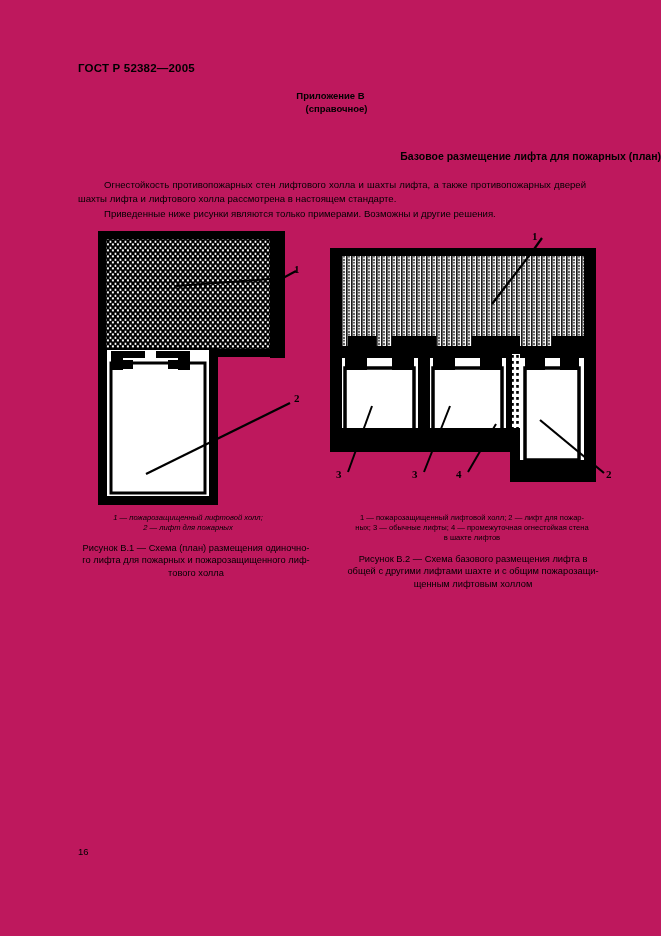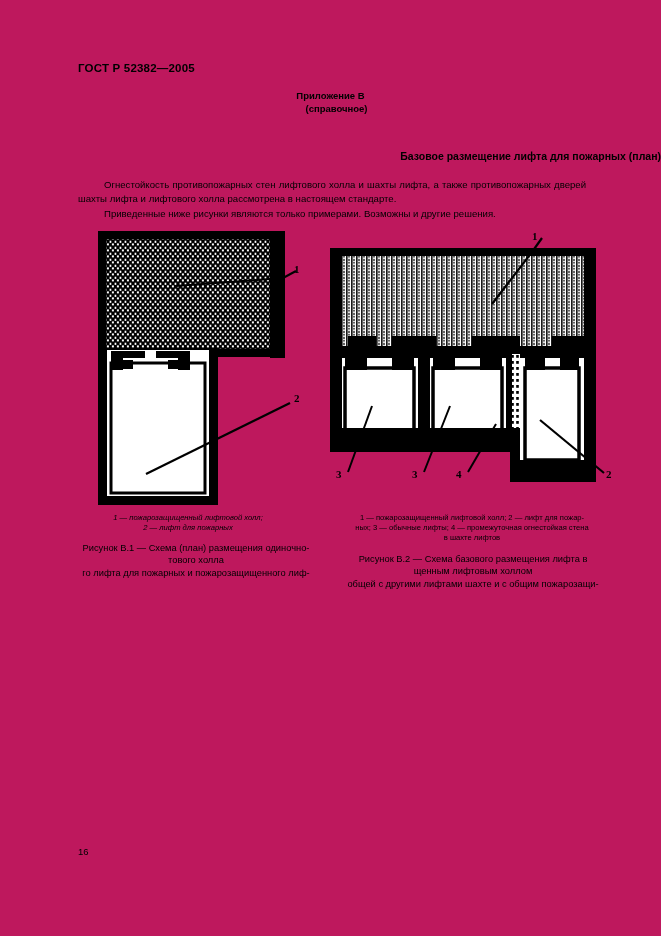--- a/index.html
+++ b/index.html
@@ -177,22 +177,22 @@
     <div class="fig-label" style="left:216px; top:170px;">2</div>
   </div>
 
   <div class="fig-legend" style="left:70px; top:513px; width:236px;font-style:italic;">
     <div>1 — пожарозащищенный лифтовой холл;</div>
     <div>2 — лифт для пожарных</div>
   </div>
 
   <div class="fig-caption" style="left:70px; top:542px; width:252px;">
     <div>Рисунок В.1 — Схема (план) размещения одиночно-</div>
+    <div>го лифта для пожарных и пожарозащищенного лиф-</div>
     <div>тового холла</div>
-    <div>го лифта для пожарных и пожарозащищенного лиф-</div>
   </div>
 
   <div class="figure" style="left:320px; top:228px; width:300px; height:280px;">
     <svg width="300" height="280" viewBox="0 0 300 280">
       <defs>
         <pattern id="hatchB" width="5" height="6" patternUnits="userSpaceOnUse">
           <rect x="0" y="0" width="5" height="6" fill="#ffffff"></rect>
           <rect x="1.1" y="0" width="1.5" height="6" fill="#000000"></rect>
           <rect x="3.4" y="0.8" width="1.2" height="2.4" fill="#000000"></rect>
           <rect x="3.4" y="4.0" width="1.2" height="1.6" fill="#000000"></rect>
@@ -273,19 +273,19 @@
   </div>
 
   <div class="fig-legend" style="left:333px; top:513px; width:278px;">
     <div>1 — пожарозащищенный лифтовой холл; 2 — лифт для пожар-</div>
     <div>ных; 3 — обычные лифты; 4 — промежуточная огнестойкая стена</div>
     <div>в шахте лифтов</div>
   </div>
 
   <div class="fig-caption" style="left:330px; top:553px; width:286px;">
     <div>Рисунок В.2 — Схема базового размещения лифта в</div>
+    <div>общей с другими лифтами шахте и с общим пожарозащи-</div>
     <div>щенным лифтовым холлом</div>
-    <div>общей с другими лифтами шахте и с общим пожарозащи-</div>
   </div>
 
   <div class="page-number">16</div>
 
 </div>
 
 </body></html>

